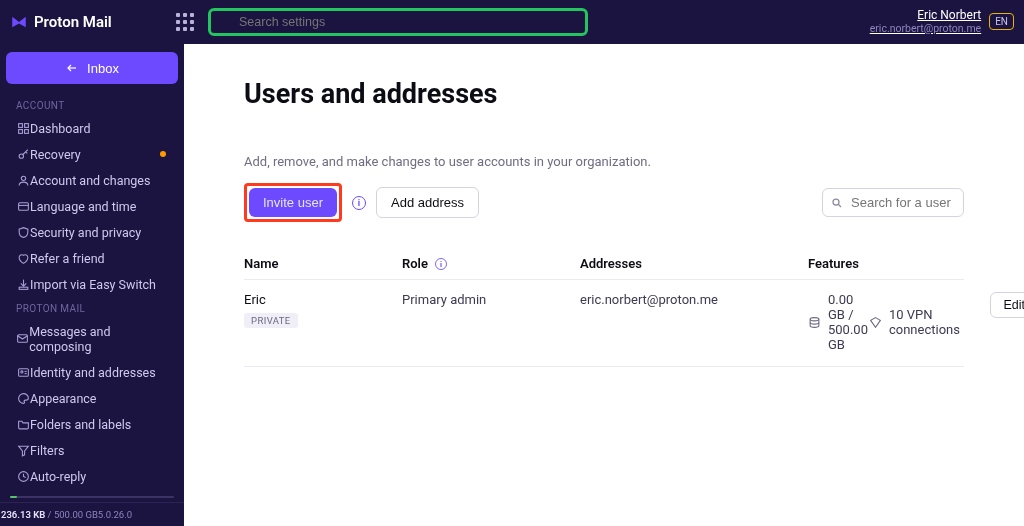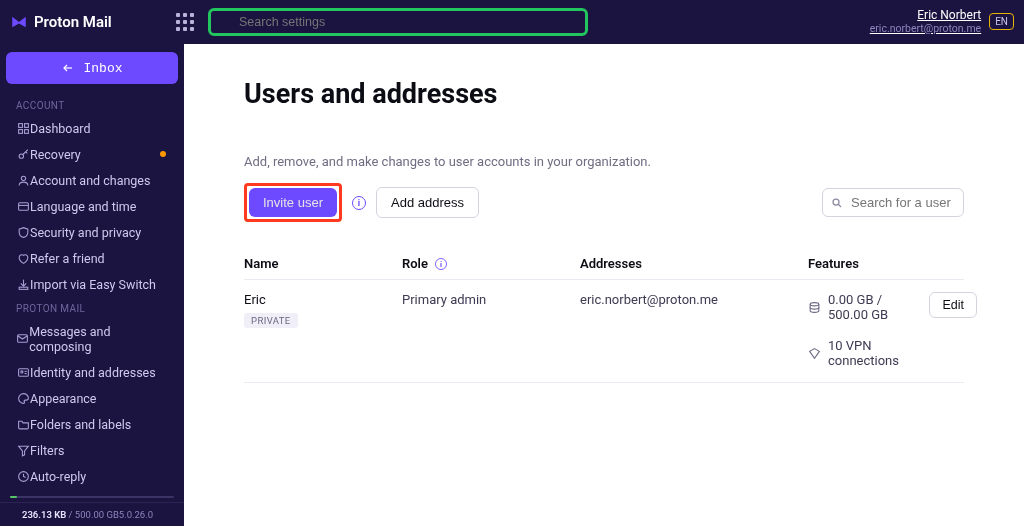--- a/index.html
+++ b/index.html
@@ -92,21 +92,20 @@
     border: none;
     height: 32px;
     border-radius: 6px;
     font-size: 13px;
     font-weight: 500;
     display: flex;
     align-items: center;
     justify-content: center;
     gap: 8px;
     cursor: pointer;
-    font-family: Liberation Mono, monospace;
   }
   .section-label {
     font-size: 10px;
     color: #6f679c;
     letter-spacing: .4px;
     padding: 6px 16px 4px;
   }
   .nav-item {
     display: flex;
     align-items: center;
@@ -124,21 +123,21 @@
   }
   .nav-list { overflow: hidden; }
 
   .sidebar-footer {
     margin-top: auto;
     padding: 6px 10px 6px 1px;
     font-size: 9.5px;
     color: #8d85bd;
     border-top: 1px solid #2c2454;
     display: flex;
-    justify-content: center;
+    justify-content: flex-start;
     align-items: flex-end;
   }
   .storage-bar {
     height: 2px;
     background: #3b3366;
     border-radius: 2px;
     margin: 0 10px 4px 10px;
     position: relative;
   }
   .storage-fill {
@@ -256,21 +255,21 @@
   .badge {
     display: inline-block;
     background: #f0eef7;
     color: #6b6883;
     font-size: 9.5px;
     letter-spacing: .4px;
     padding: 2px 7px;
     border-radius: 3px;
     margin-top: 6px;
   }
-  .feat { display: flex; flex-direction: column; gap: 16px; color: #3d3a52; }
+  .feat { display: flex; flex-direction: row; gap: 1px; color: #3d3a52; }
   .feat-line { display: flex; align-items: center; gap: 7px; }
   .feat-ico { width: 13px; color: #6b6883; display: inline-flex; }
   .edit-btn {
     border: 1px solid #d5d3e0;
     background: #fff;
     padding: 5px 12px;
     border-radius: 6px;
     font-size: 12.5px;
     cursor: pointer;
     color: #0c0c14;

